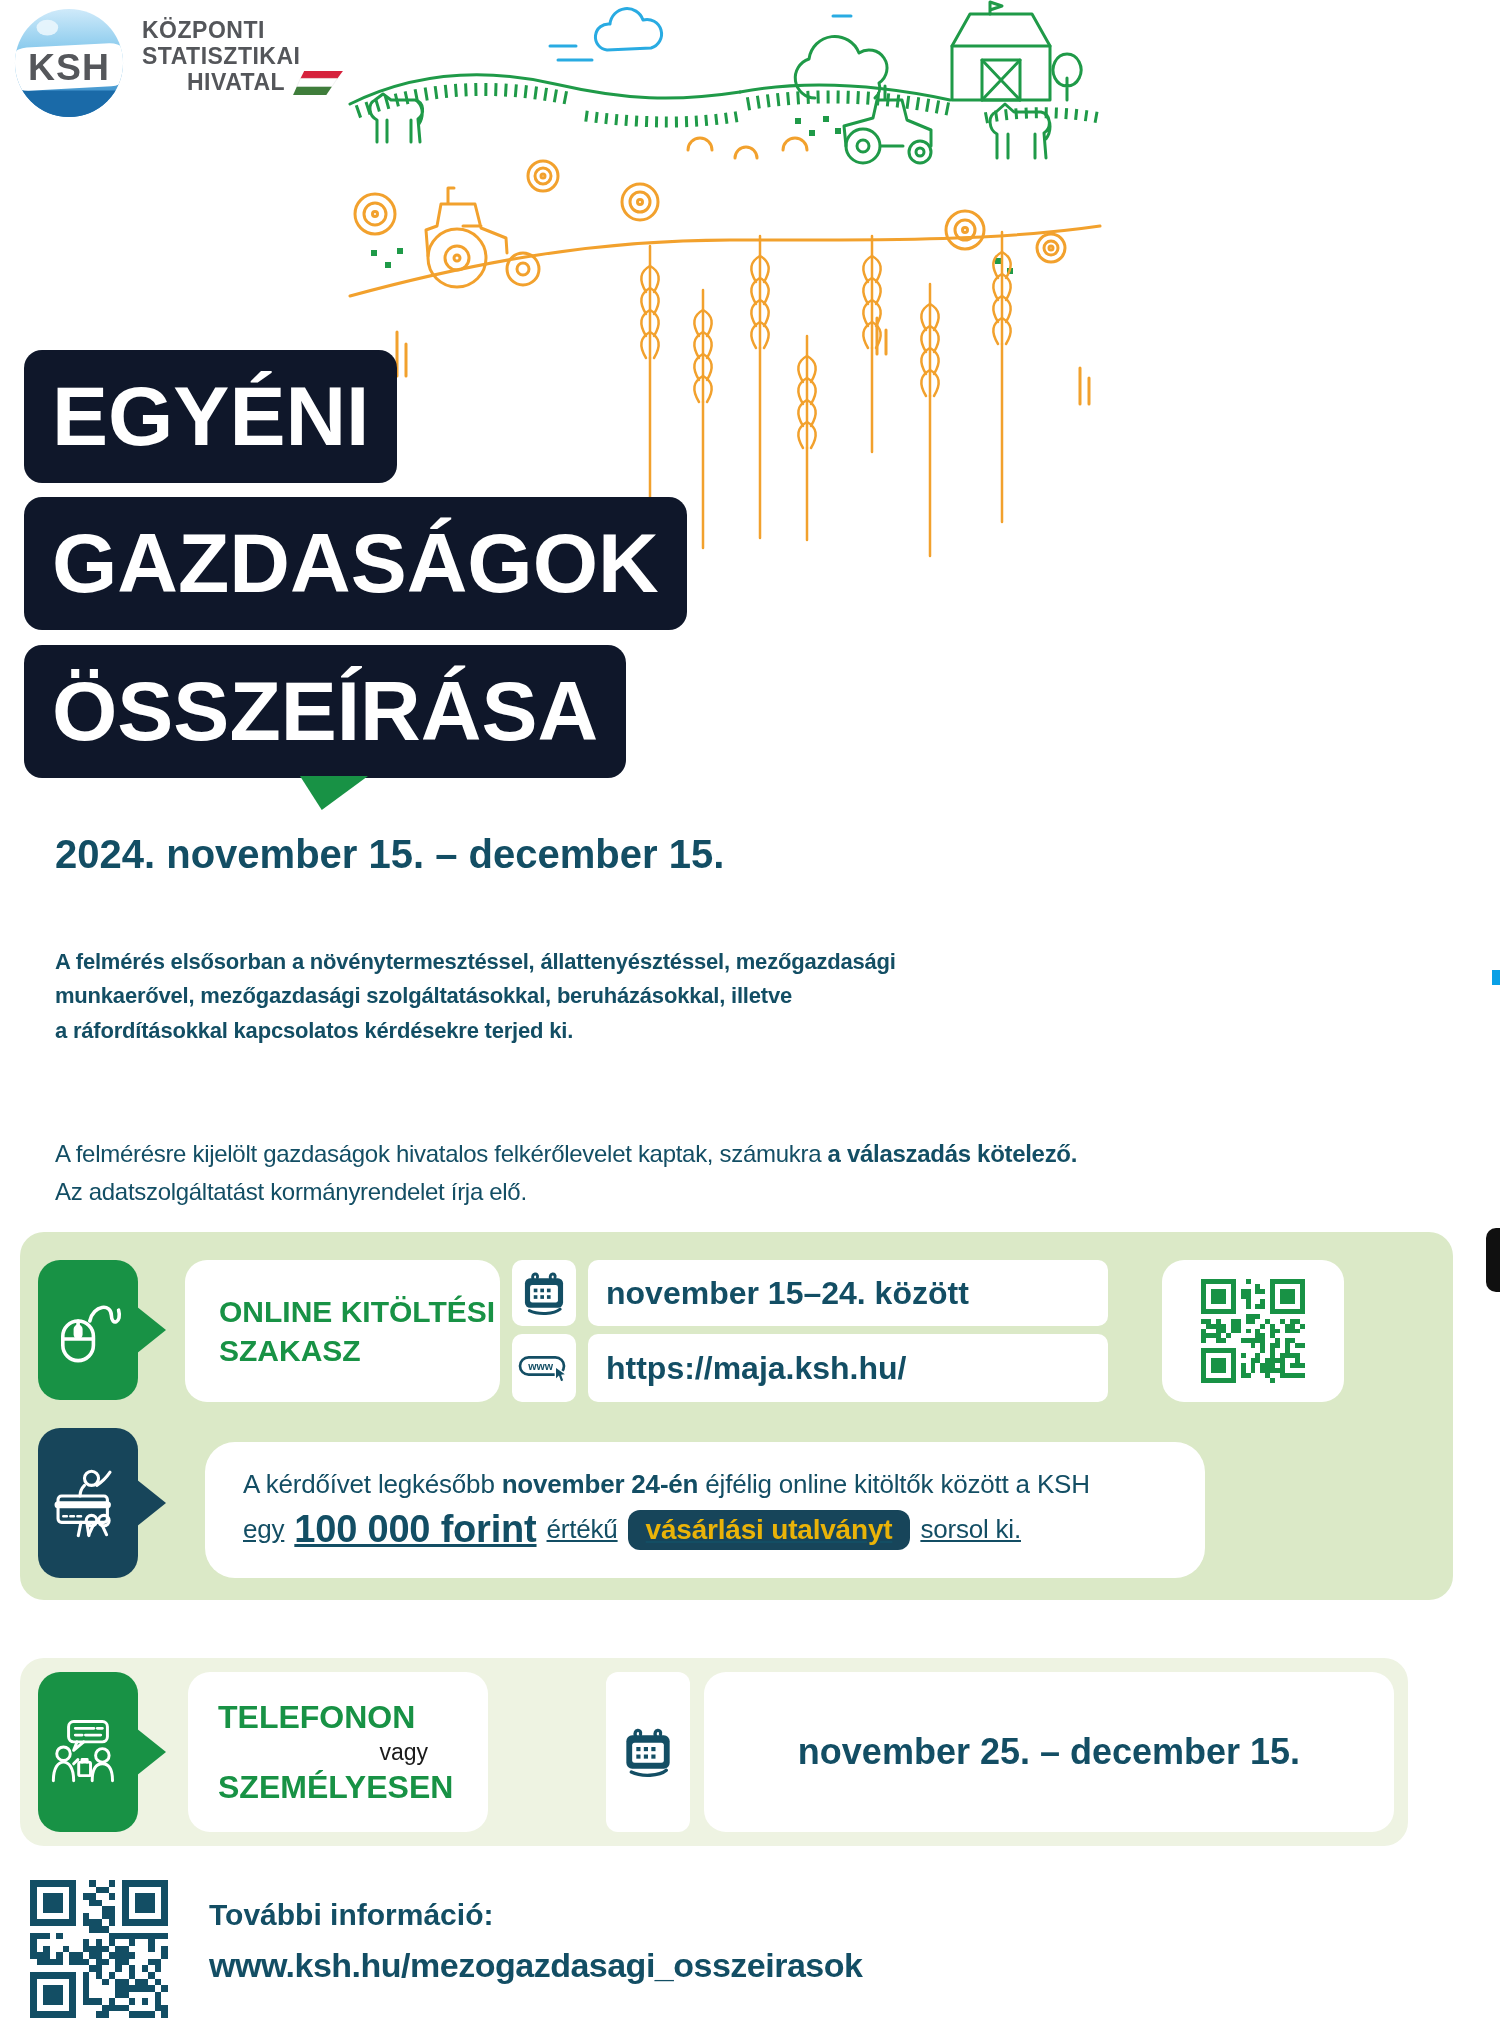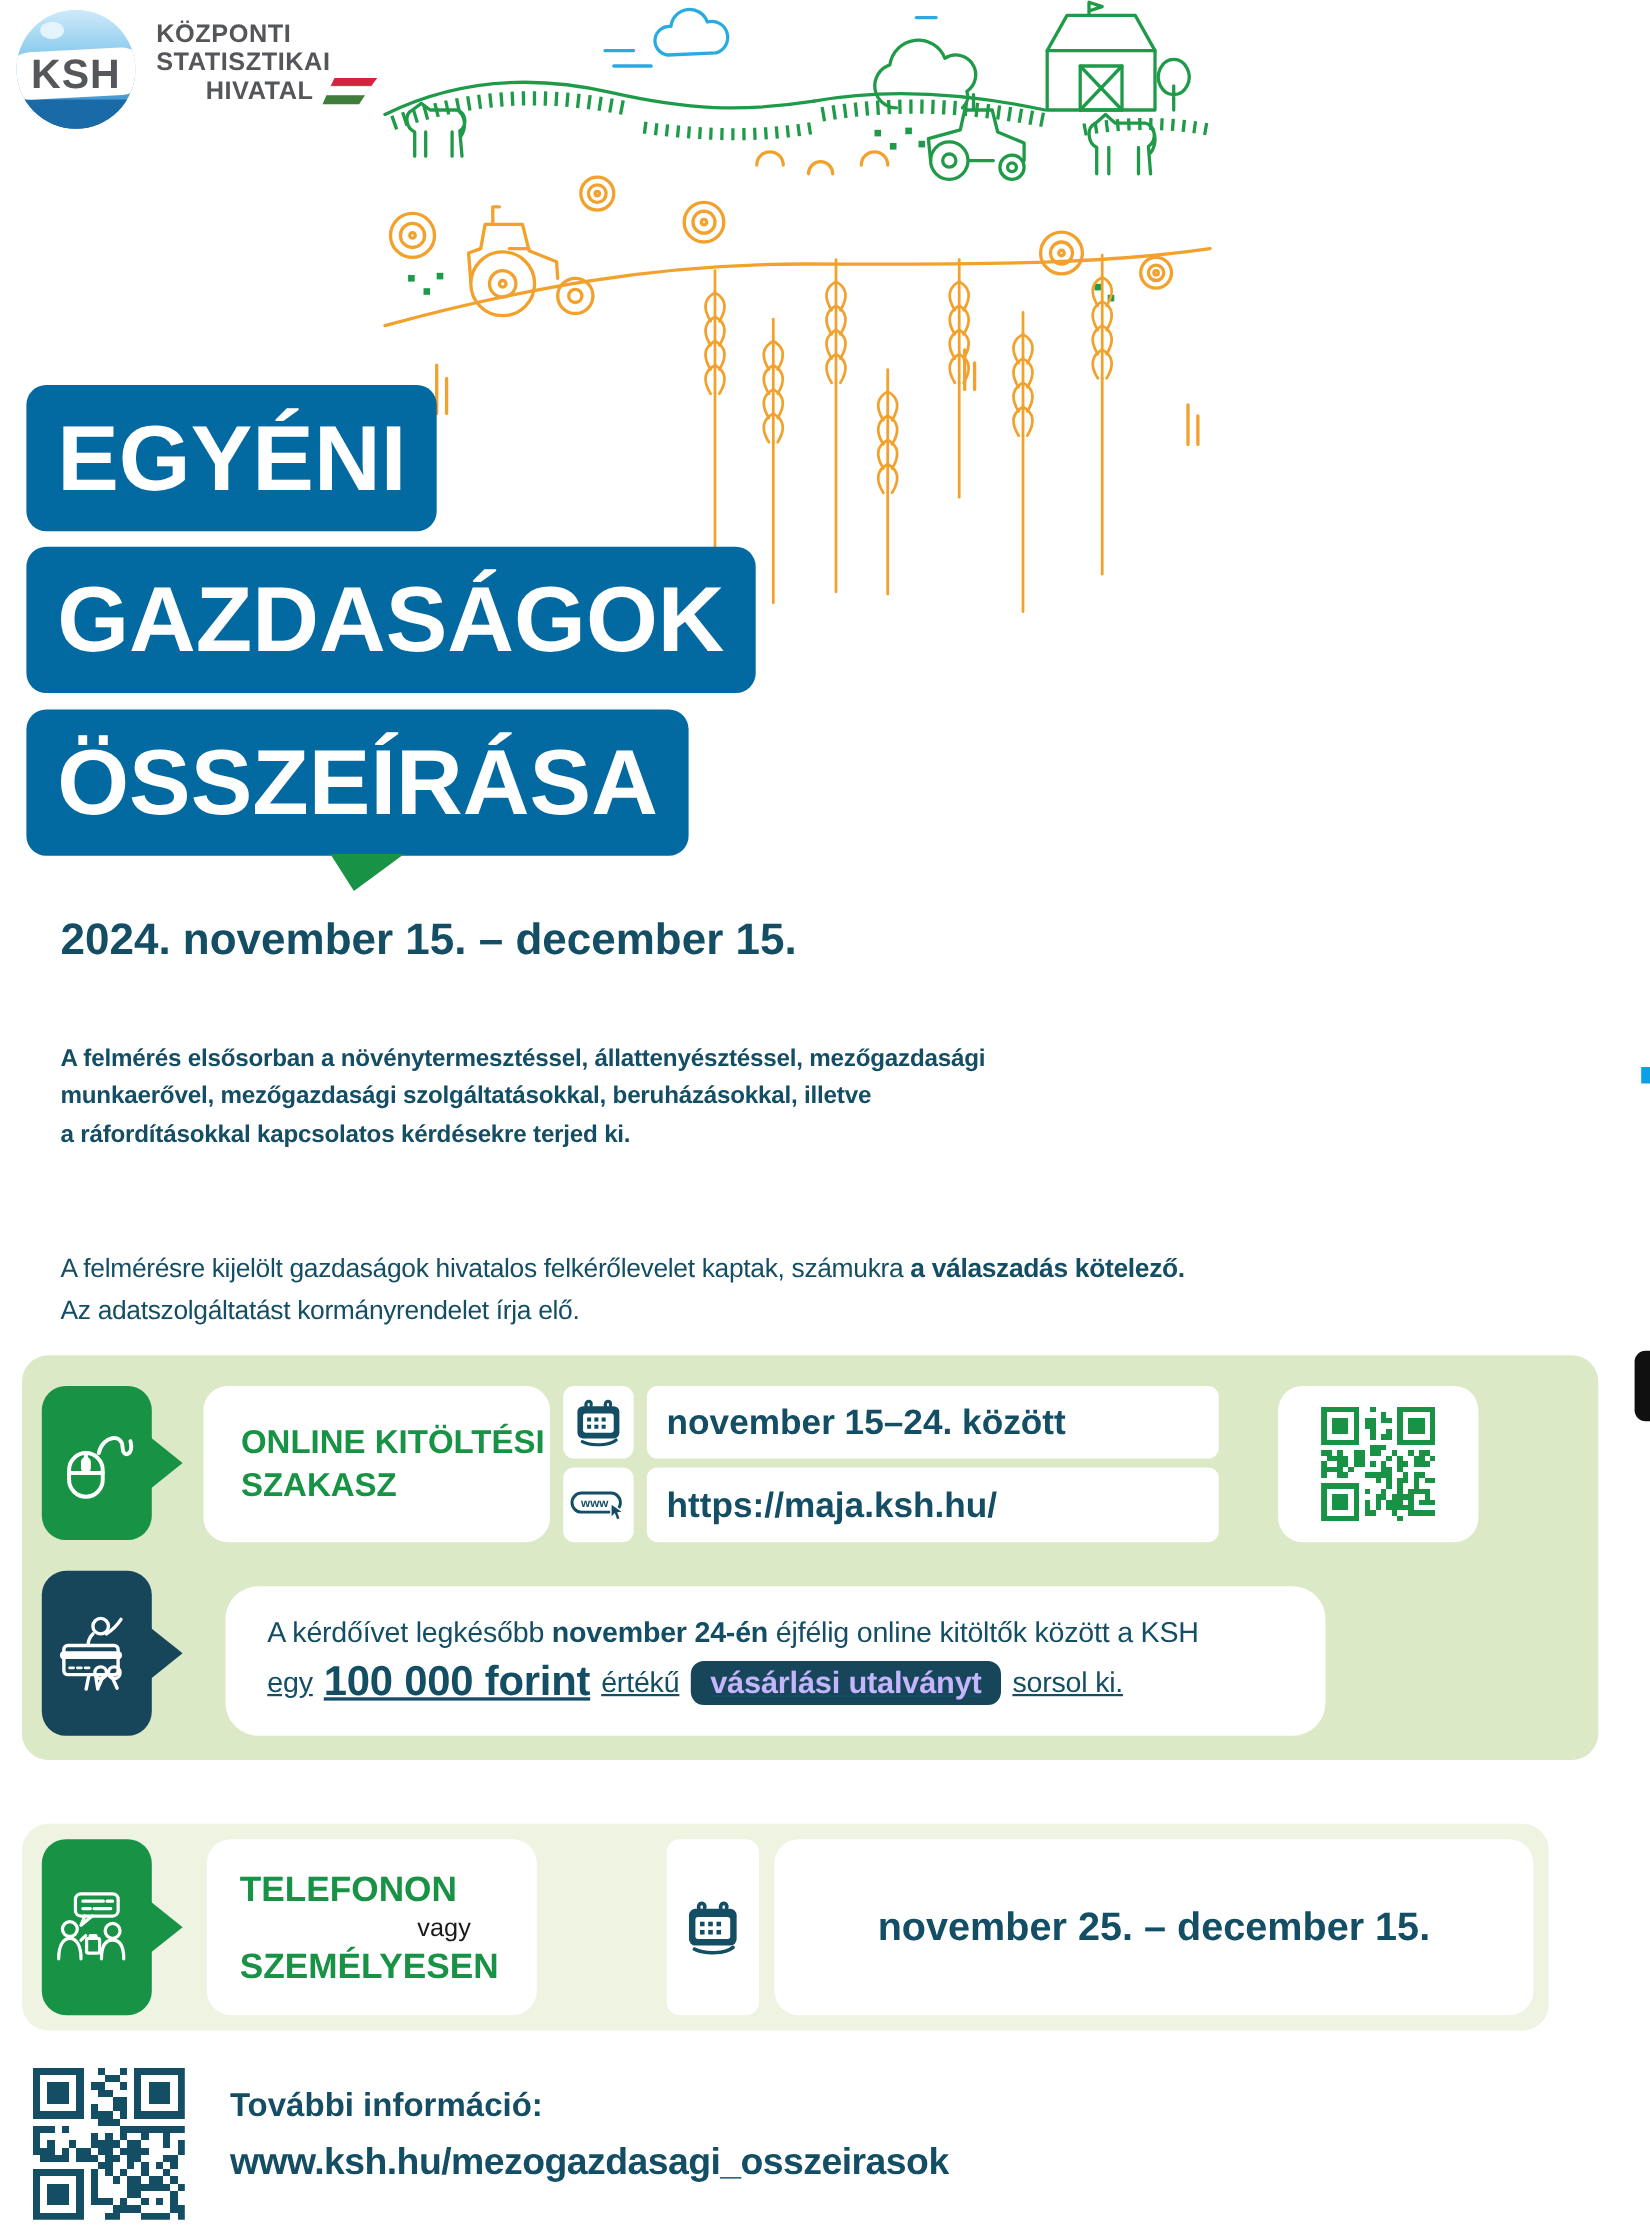--- a/index.html
+++ b/index.html
@@ -13,21 +13,21 @@
     position:absolute;left:142px;top:18px;
     font-size:23px;font-weight:bold;color:#54565a;line-height:1.12;letter-spacing:.5px;
   }
   .org-line3{display:flex;align-items:flex-end;gap:8px;margin-left:45px;}
   .flag{width:50px;height:24px;}
   
   .farm{position:absolute;left:345px;top:0;width:760px;height:570px;}
   
   .tblock{
     position:absolute;left:24px;height:133px;line-height:133px;
-    background:#0369a1;color:#fff;font-weight:bold;font-size:84px;
+    background:#0f172a;color:#fff;font-weight:bold;font-size:84px;
     padding:0 28px;border-radius:18px;white-space:nowrap;letter-spacing:0;
   }
   .t1{top:350px;} .t2{top:497px;} .t3{top:645px;}
   .ttail{
     position:absolute;left:300px;top:776px;width:68px;height:34px;background:#189245;
     clip-path:polygon(0 0,100% 0,32% 100%);
   }
   
   .daterange{position:absolute;left:55px;top:832px;font-size:40px;font-weight:bold;color:#134e64;}
   .para1{
@@ -66,21 +66,21 @@
   .prize-cell{
     left:185px;top:210px;width:1000px;height:136px;border-radius:30px;
     display:flex;flex-direction:column;justify-content:center;padding-left:38px;box-sizing:border-box;
     font-size:26px;color:#134e64;letter-spacing:-.2px;
   }
   .prize-l1{margin-bottom:8px;}
   .prize-l1 b{font-weight:bold;}
   .prize-l2{display:flex;align-items:center;gap:10px;text-decoration:underline;}
   .prize-amount{font-size:38px;font-weight:bold;}
   .prize-pill{
-    background:#17455a;color:#c4b5fd;font-weight:bold;font-size:28px;
+    background:#17455a;color:#eab308;font-weight:bold;font-size:28px;
     padding:4px 18px;border-radius:12px;display:inline-block;
   }
   .phone-title{
     left:168px;top:14px;width:300px;height:160px;border-radius:22px;
     display:flex;flex-direction:column;align-items:flex-start;justify-content:center;
     padding-left:30px;box-sizing:border-box;
   }
   .phone-green{font-size:32px;font-weight:bold;color:#189245;}
   .phone-vagy{font-size:23px;color:#1a1a1a;width:210px;text-align:right;margin:3px 0;}
   .ic-c{left:586px;top:14px;width:84px;height:160px;border-radius:12px;}

